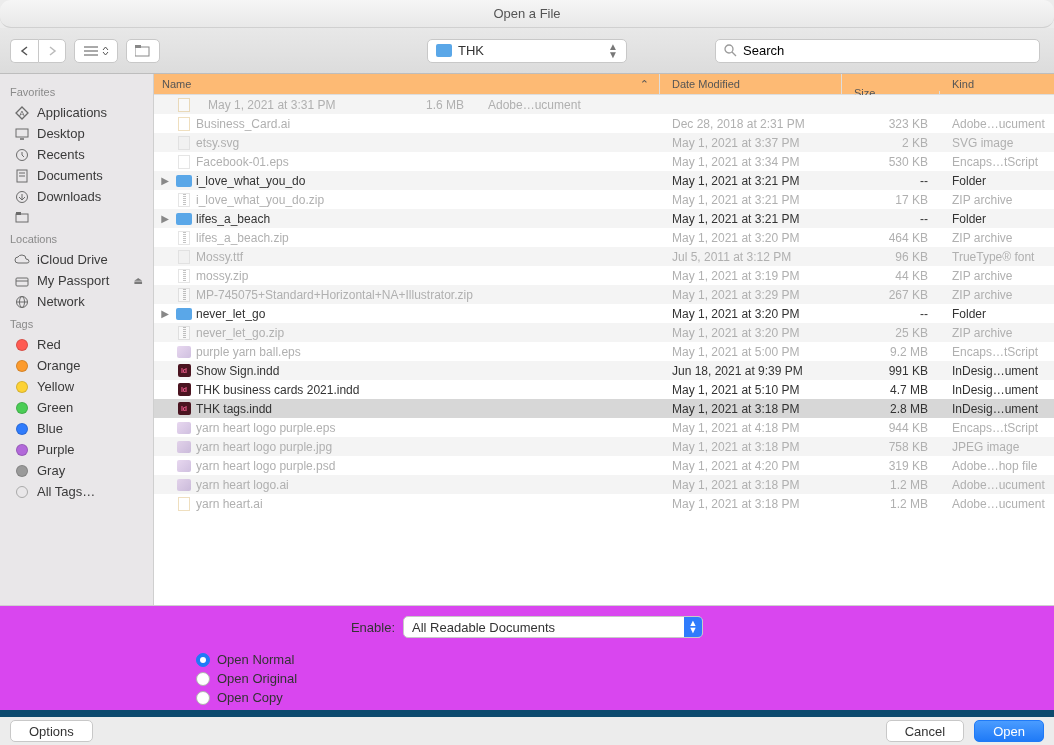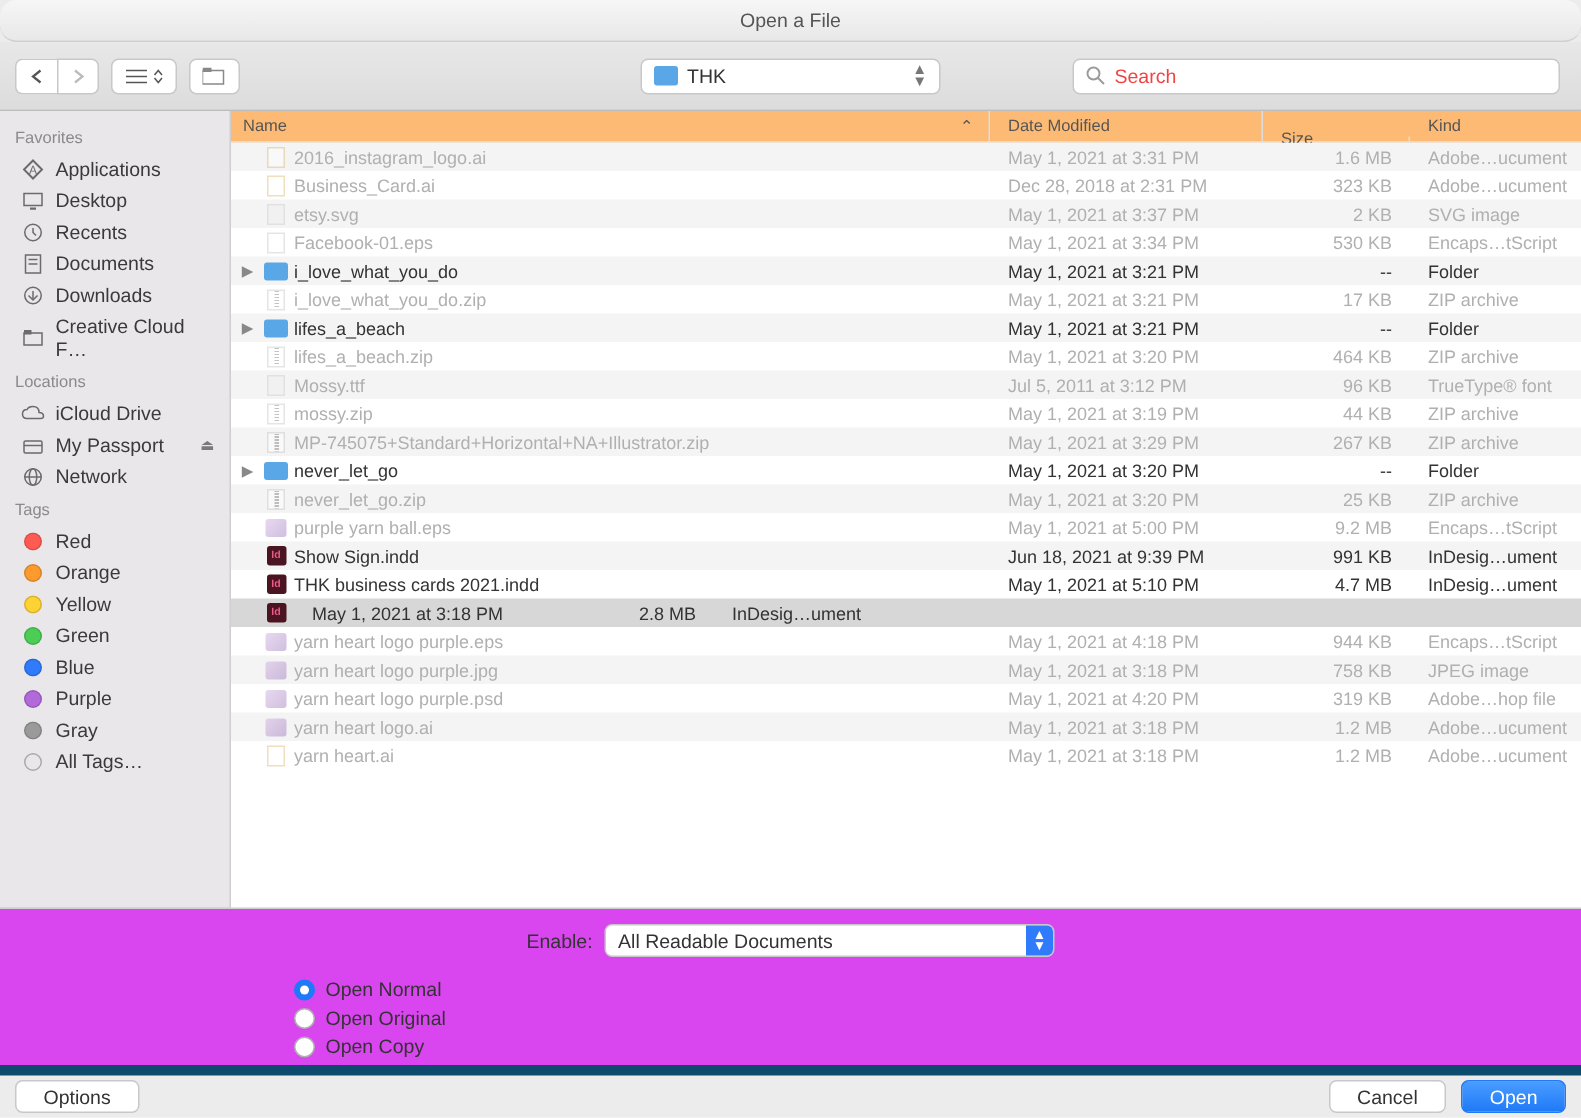--- a/index.html
+++ b/index.html
@@ -13,21 +13,21 @@
 .btn { height: 24px; background: #fff; border: 1px solid #c8c8c8; border-radius: 5px; display: flex; align-items: center; justify-content: center; cursor: pointer; }
 .btn-nav-left { width: 28px; border-radius: 5px 0 0 5px; border-right: none; }
 .btn-nav-right { width: 28px; border-radius: 0 5px 5px 0; }
 .btn-view { width: 44px; gap: 4px; }
 .btn-folder { width: 34px; }
 
 .path-bar { position: absolute; left: 50%; transform: translateX(-50%); width: 200px; height: 24px; background: #fff; border: 1px solid #c8c8c8; border-radius: 5px; display: flex; align-items: center; padding: 0 8px; gap: 6px; }
 .path-bar .folder-icon { width: 16px; height: 13px; background: #5aa7e8; border-radius: 2px; }
 .path-bar .arrows { margin-left: auto; color: #777; font-size: 10px; line-height: 8px; }
 
-.search-box { position: absolute; right: 14px; width: 325px; height: 24px; background: #fff; border: 1px solid #c8c8c8; border-radius: 5px; display: flex; align-items: center; padding: 0 8px; gap: 6px; color: #ef4444; }
+.search-box { position: absolute; right: 14px; width: 325px; height: 24px; background: #fff; border: 1px solid #c8c8c8; border-radius: 5px; display: flex; align-items: center; padding: 0 8px; gap: 6px; color: #000000; }
 
 .main { display: flex; height: 531px; }
 
 .sidebar { width: 154px; background: #e9e7e9; border-right: 1px solid #cfcfcf; padding-top: 6px; overflow-y: auto; }
 .sb-header { font-size: 11px; color: #8a8a8a; padding: 6px 10px 4px; }
 .sb-item { display: flex; align-items: center; gap: 7px; padding: 3px 10px 3px 14px; cursor: pointer; font-size: 13px; color: #3a3a3a; }
 .sb-icon { width: 16px; height: 14px; display: flex; align-items: center; justify-content: center; color: #6b6b6b; flex-shrink: 0; }
 .sb-item .eject { margin-left: auto; color: #7a7a7a; font-size: 10px; }
 .tag-dot { width: 12px; height: 12px; border-radius: 50%; border: 1px solid rgba(0,0,0,0.15); }
 
@@ -179,21 +179,20 @@
         </div>
         <span>Downloads</span>
       </div>
       <div class="sb-item">
         <div class="sb-icon">
           <svg width="14" height="12">
             <rect x="1" y="3" width="12" height="8" fill="none" stroke="#6b6b6b"></rect>
             <rect x="1" y="1" width="5" height="3" fill="#6b6b6b"></rect>
           </svg>
         </div>
-        <span>Creative Cloud F…</span>
       </div>
       <div class="sb-header">Locations</div>
       <div class="sb-item">
         <div class="sb-icon">
           <svg width="16" height="12">
             <path d="M4 9 Q1 9 1 6 Q1 3 4 3 Q5 1 8 1 Q12 1 12 5 Q15 5 15 7.5 Q15 9 13 9 Z" fill="none" stroke="#6b6b6b"></path>
           </svg>
         </div>
         <span>iCloud Drive</span>
       </div>
@@ -283,21 +282,20 @@
       <div class="fh-kind">
           <span>Kind</span>
         </div>
     </div>
     <div class="file-list" id="file-list">
         <div class="file-row striped dimmed">
           <div class="fr-disc"></div>
           <div class="fr-icon">
             <div class="ic-ai"></div>
           </div>
-          <div class="fr-name">2016_instagram_logo.ai</div>
           <div class="fr-date">May 1, 2021 at 3:31 PM</div>
           <div class="fr-size">1.6 MB</div>
           <div class="fr-kind">Adobe…ucument</div>
         </div>
         <div class="file-row dimmed">
           <div class="fr-disc"></div>
           <div class="fr-icon">
             <div class="ic-ai"></div>
           </div>
           <div class="fr-name">Business_Card.ai</div>
@@ -443,20 +441,21 @@
           <div class="fr-name">THK business cards 2021.indd</div>
           <div class="fr-date">May 1, 2021 at 5:10 PM</div>
           <div class="fr-size">4.7 MB</div>
           <div class="fr-kind">InDesig…ument</div>
         </div>
         <div class="file-row striped selected">
           <div class="fr-disc"></div>
           <div class="fr-icon">
             <div class="ic-indd">Id</div>
           </div>
+          <div class="fr-name">THK tags.indd</div>
           <div class="fr-date">May 1, 2021 at 3:18 PM</div>
           <div class="fr-size">2.8 MB</div>
           <div class="fr-kind">InDesig…ument</div>
         </div>
         <div class="file-row dimmed">
           <div class="fr-disc"></div>
           <div class="fr-icon">
             <div class="ic-eps-img"></div>
           </div>
           <div class="fr-name">yarn heart logo purple.eps</div>

